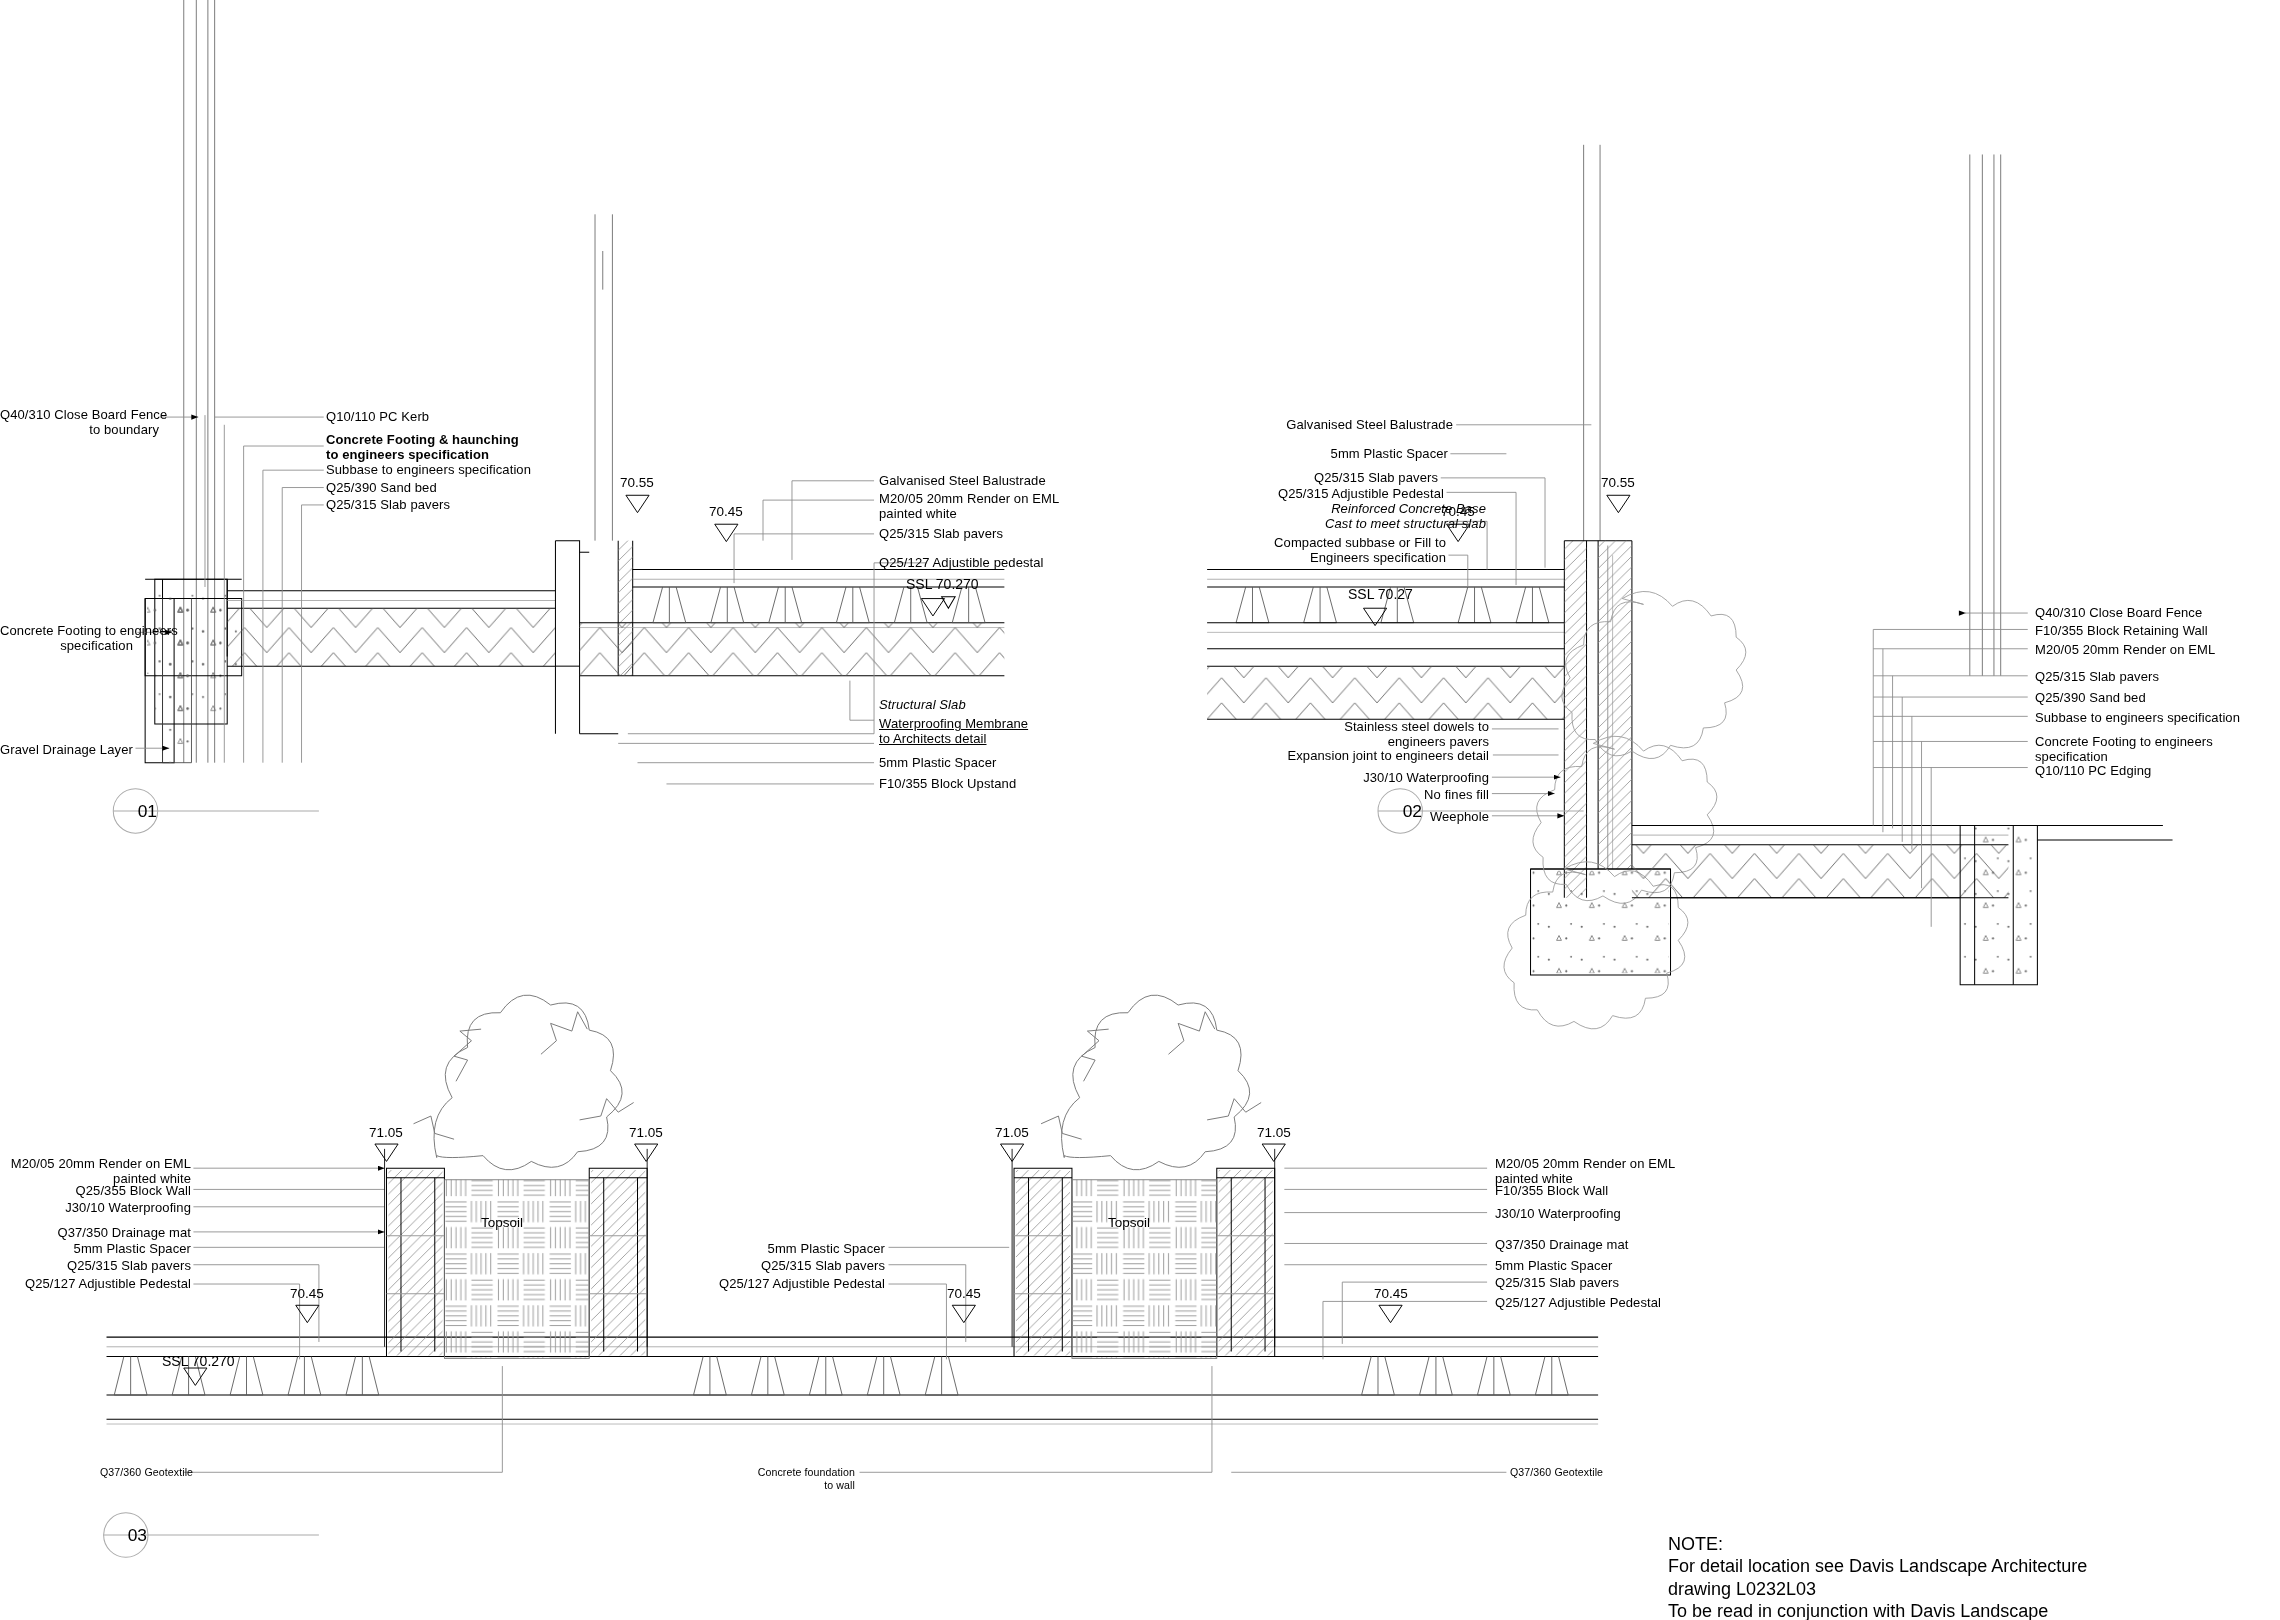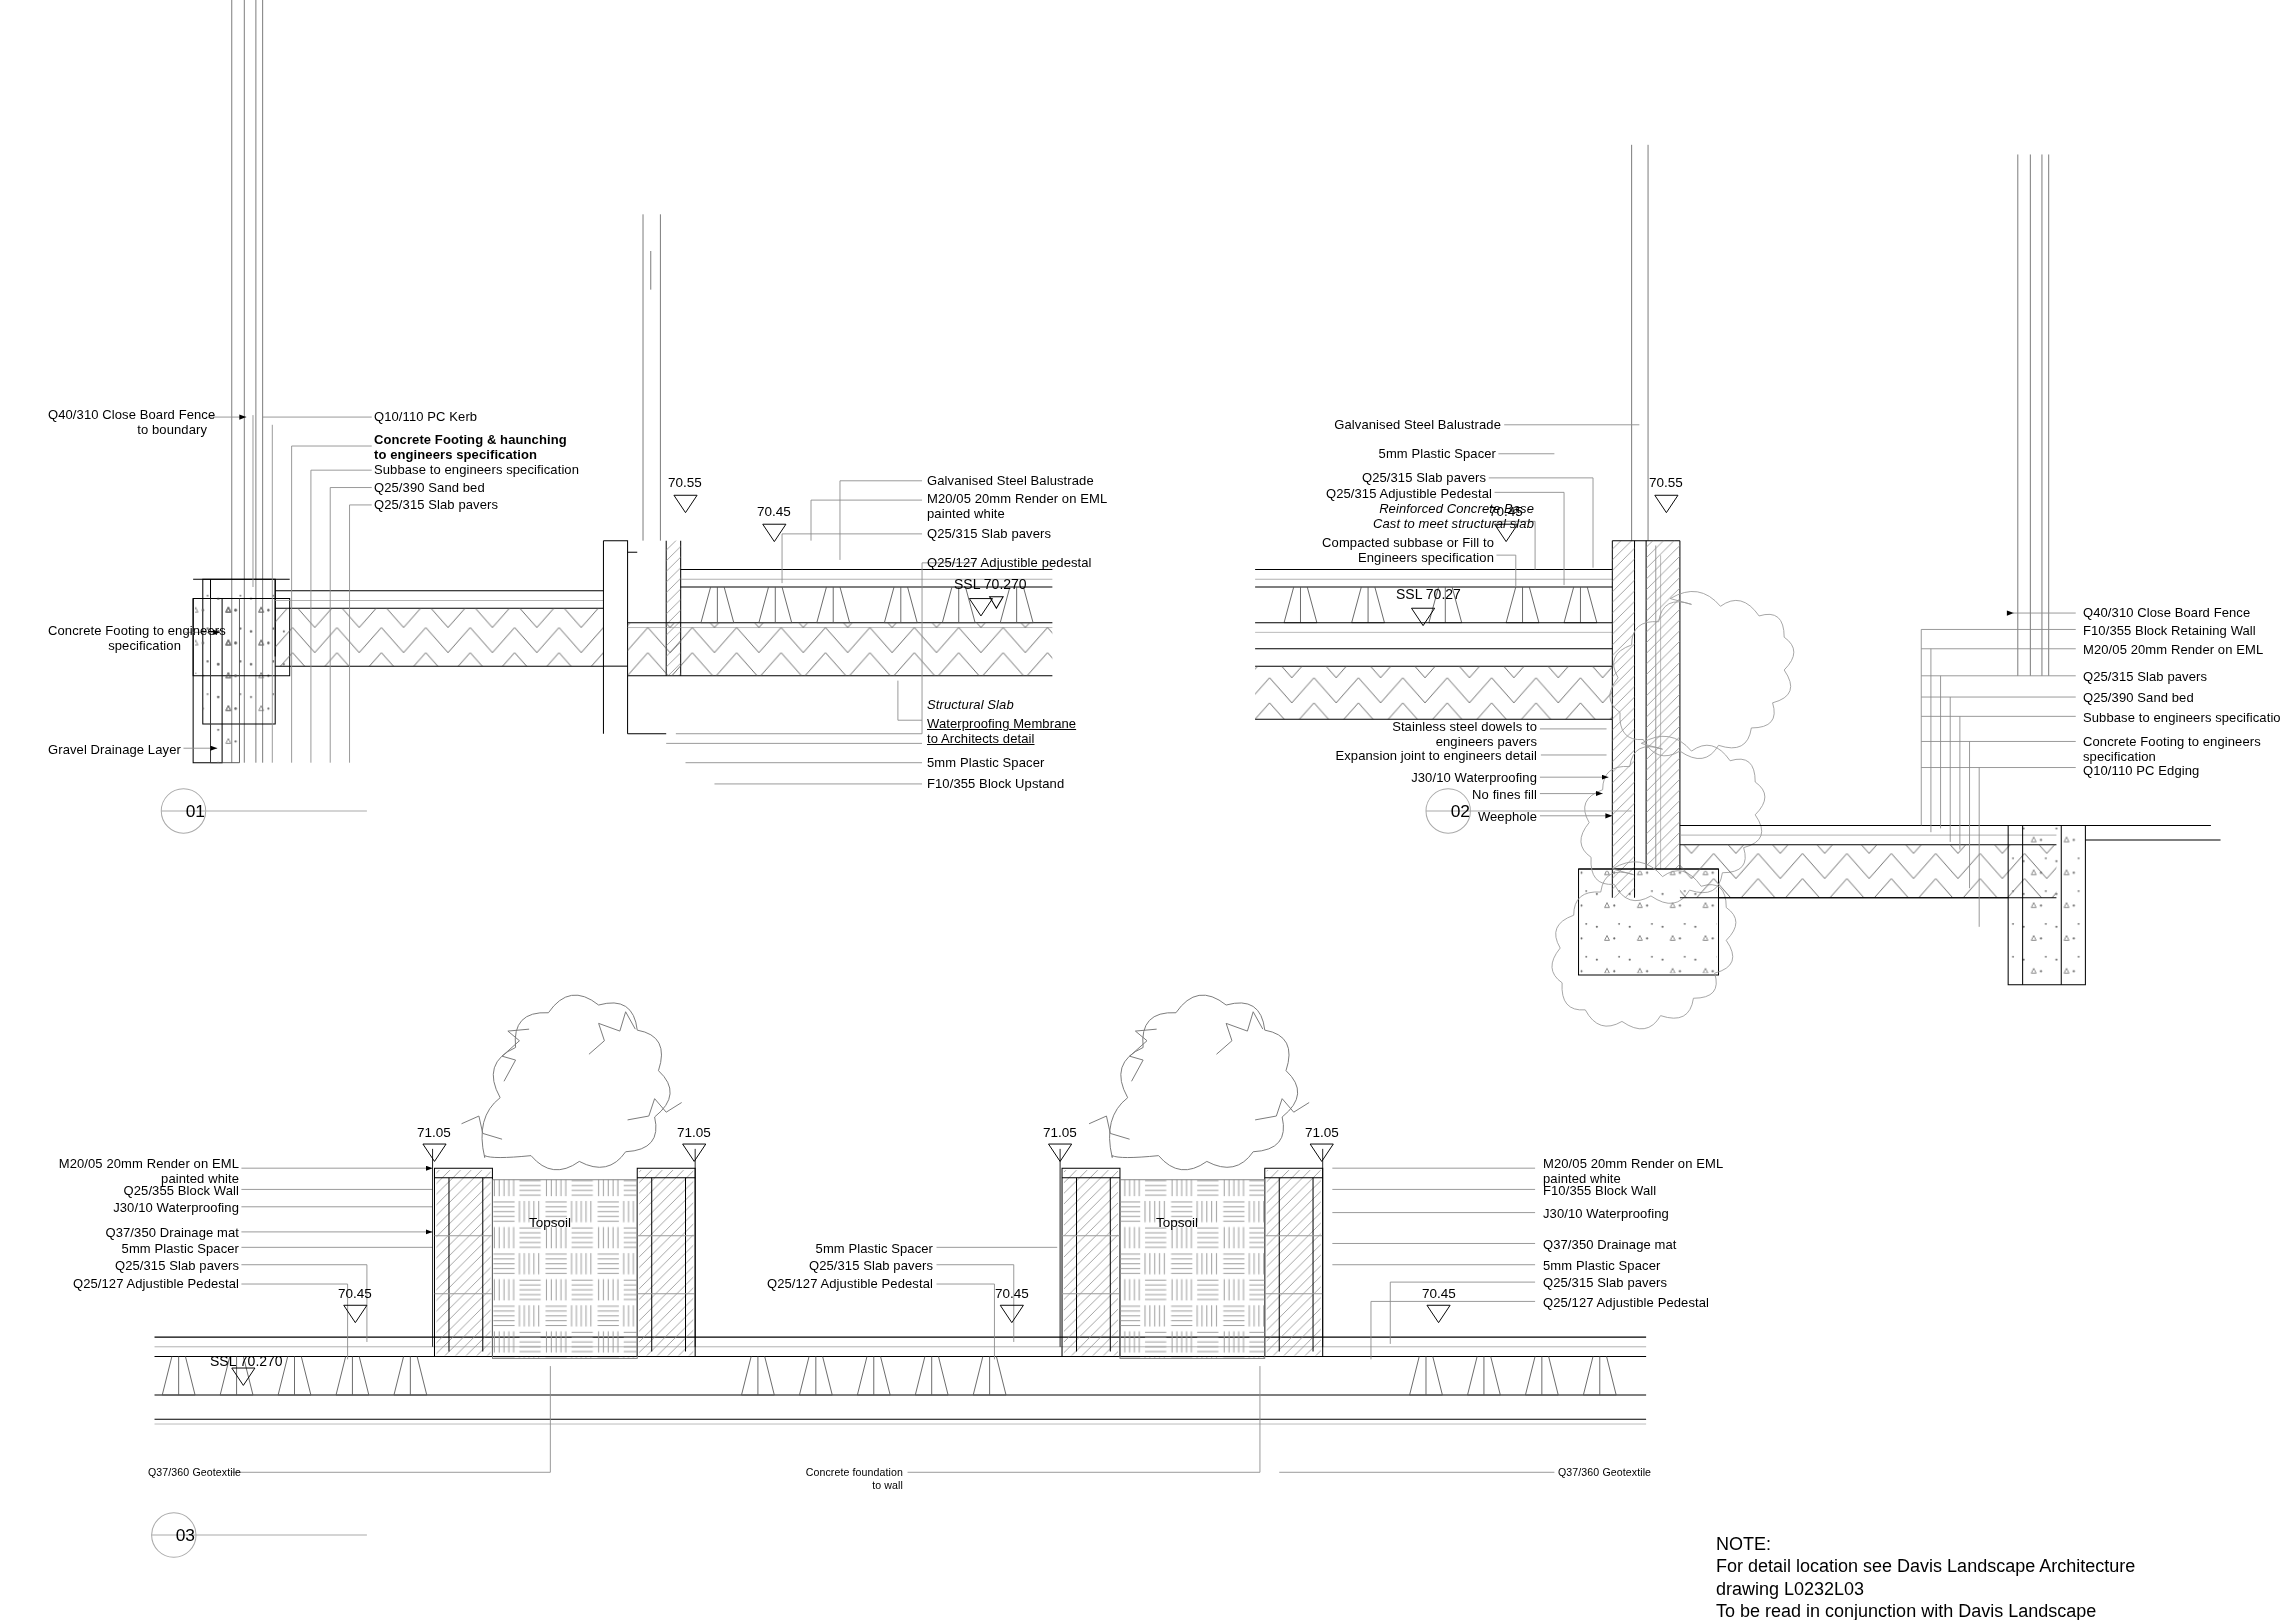--- a/index.html
+++ b/index.html
@@ -2,21 +2,21 @@
 <html><head>
 <meta charset="utf-8">
 <title>Landscape Construction Details</title>
 <style>
   html,body{margin:0;padding:0;background:#ffffff;}
   body{
     width:2281px;height:1620px;position:relative;overflow:hidden;
     font-family:"Liberation Sans","DejaVu Sans",sans-serif;
     color:#000;
   }
-  #sheet{position:absolute;inset:0;margin-left:48px;}
+  #sheet{position:absolute;inset:0;}
   svg.dwg{position:absolute;left:0;top:0;width:2281px;height:1620px;}
 
   
   .lbl{
     position:absolute;font-size:13px;line-height:15px;
     white-space:pre;color:#000;letter-spacing:0.1px;
   }
   .lbl.r{text-align:right;}
   .lbl.small{font-size:10.6px;line-height:12.6px;}
   .lvl{position:absolute;font-size:13.5px;line-height:15.4px;text-align:center;}

